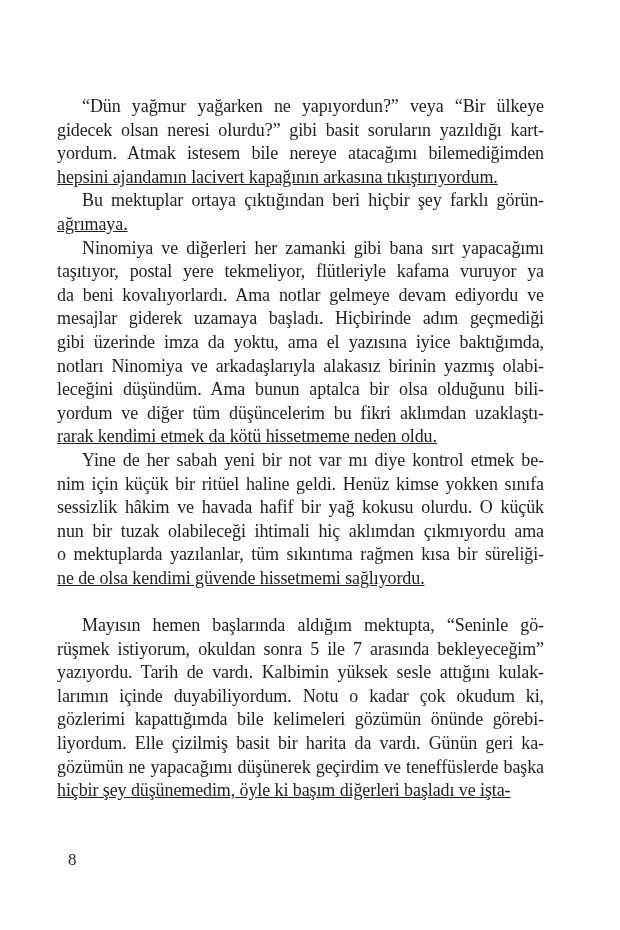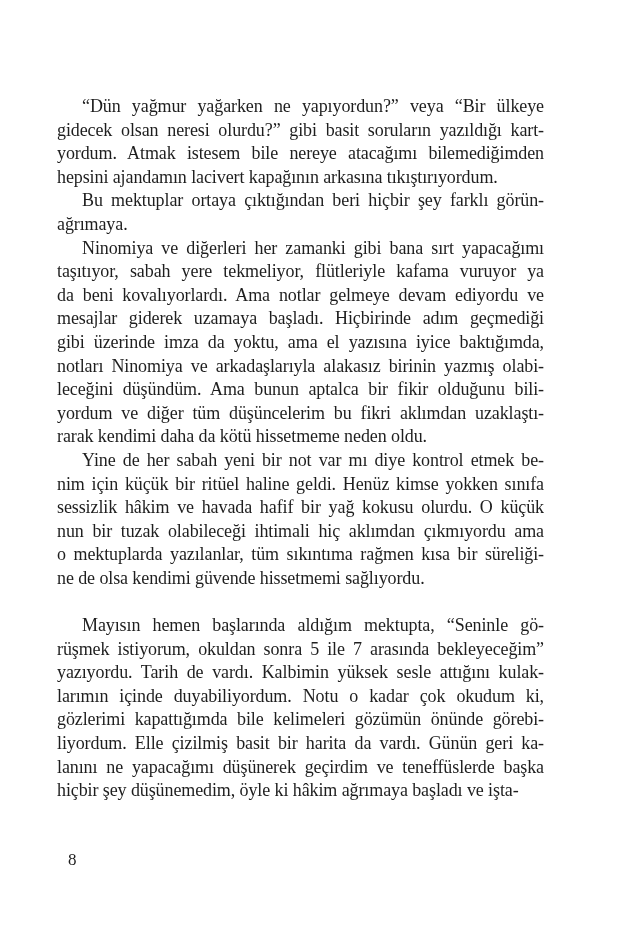--- a/index.html
+++ b/index.html
@@ -37,20 +37,21 @@
     width: 100%;
     height: 23.6px;
     line-height: 23.6px;
     white-space: nowrap;
     text-align: justify;
     text-align-last: justify;
   }
   .line.last-line {
     text-align: right;
     text-align-last: left;
+    text-decoration: underline;
   }
   .line.first-line {
     padding-left: 25px;
   }
   .page-number {
     position: absolute;
     left: 68px;
     top: 848px;
     font-size: 17px;
     line-height: 23.6px;
@@ -67,42 +68,42 @@
         <div class="line">gidecek olsan neresi olurdu?” gibi basit soruların yazıldığı kart-</div>
         <div class="line">yordum. Atmak istesem bile nereye atacağımı bilemediğimden</div>
         <div class="line last-line">hepsini ajandamın lacivert kapağının arkasına tıkıştırıyordum.</div>
       </div>
       <div class="paragraph">
         <div class="line first-line">Bu mektuplar ortaya çıktığından beri hiçbir şey farklı görün-</div>
         <div class="line last-line">ağrımaya.</div>
       </div>
       <div class="paragraph">
         <div class="line first-line">Ninomiya ve diğerleri her zamanki gibi bana sırt yapacağımı</div>
-        <div class="line">taşıtıyor, sabah yere tekmeliyor, flütleriyle kafama vuruyor ya</div>
+        <div class="line">taşıtıyor, postal yere tekmeliyor, flütleriyle kafama vuruyor ya</div>
         <div class="line">da beni kovalıyorlardı. Ama notlar gelmeye devam ediyordu ve</div>
         <div class="line">mesajlar giderek uzamaya başladı. Hiçbirinde adım geçmediği</div>
         <div class="line">gibi üzerinde imza da yoktu, ama el yazısına iyice baktığımda,</div>
         <div class="line">notları Ninomiya ve arkadaşlarıyla alakasız birinin yazmış olabi-</div>
-        <div class="line">leceğini düşündüm. Ama bunun aptalca bir fikir olduğunu bili-</div>
+        <div class="line">leceğini düşündüm. Ama bunun aptalca bir olsa olduğunu bili-</div>
         <div class="line">yordum ve diğer tüm düşüncelerim bu fikri aklımdan uzaklaştı-</div>
-        <div class="line last-line">rarak kendimi daha da kötü hissetmeme neden oldu.</div>
+        <div class="line last-line">rarak kendimi etmek da kötü hissetmeme neden oldu.</div>
       </div>
       <div class="paragraph">
         <div class="line first-line">Yine de her sabah yeni bir not var mı diye kontrol etmek be-</div>
         <div class="line">nim için küçük bir ritüel haline geldi. Henüz kimse yokken sınıfa</div>
         <div class="line">sessizlik hâkim ve havada hafif bir yağ kokusu olurdu. O küçük</div>
         <div class="line">nun bir tuzak olabileceği ihtimali hiç aklımdan çıkmıyordu ama</div>
         <div class="line">o mektuplarda yazılanlar, tüm sıkıntıma rağmen kısa bir süreliği-</div>
         <div class="line last-line">ne de olsa kendimi güvende hissetmemi sağlıyordu.</div>
       </div>
       <div class="paragraph space-before">
         <div class="line first-line">Mayısın hemen başlarında aldığım mektupta, “Seninle gö-</div>
         <div class="line">rüşmek istiyorum, okuldan sonra 5 ile 7 arasında bekleyeceğim”</div>
         <div class="line">yazıyordu. Tarih de vardı. Kalbimin yüksek sesle attığını kulak-</div>
         <div class="line">larımın içinde duyabiliyordum. Notu o kadar çok okudum ki,</div>
         <div class="line">gözlerimi kapattığımda bile kelimeleri gözümün önünde görebi-</div>
         <div class="line">liyordum. Elle çizilmiş basit bir harita da vardı. Günün geri ka-</div>
-        <div class="line">lanını ne yapacağımı düşünerek geçirdim ve teneffüslerde başka</div>
-        <div class="line last-line">hiçbir şey düşünemedim, öyle ki hâkim ağrımaya başladı ve işta-</div>
+        <div class="line">gözümün ne yapacağımı düşünerek geçirdim ve teneffüslerde başka</div>
+        <div class="line last-line">hiçbir şey düşünemedim, öyle ki başım diğerleri başladı ve işta-</div>
       </div>
     </div>
   <div class="page-number">8</div>
 </div>
 
 </body></html>

